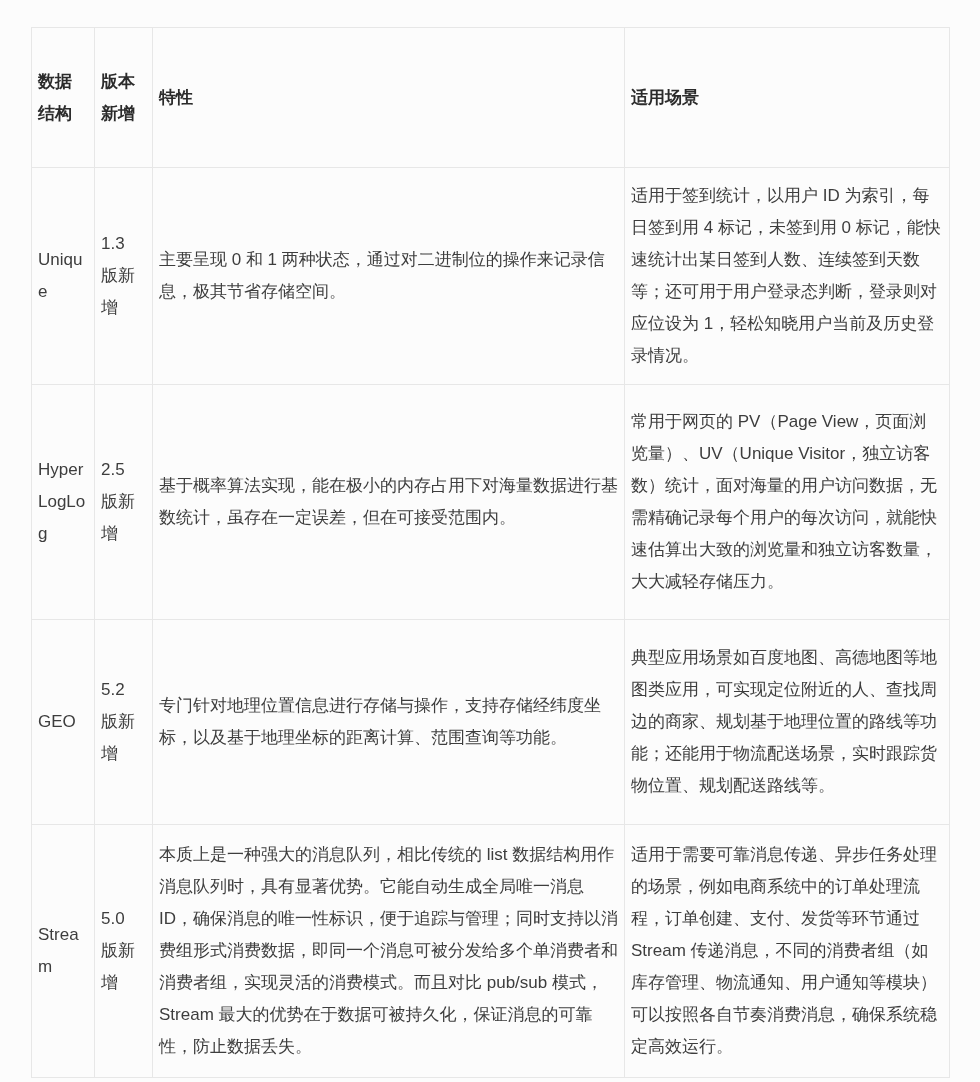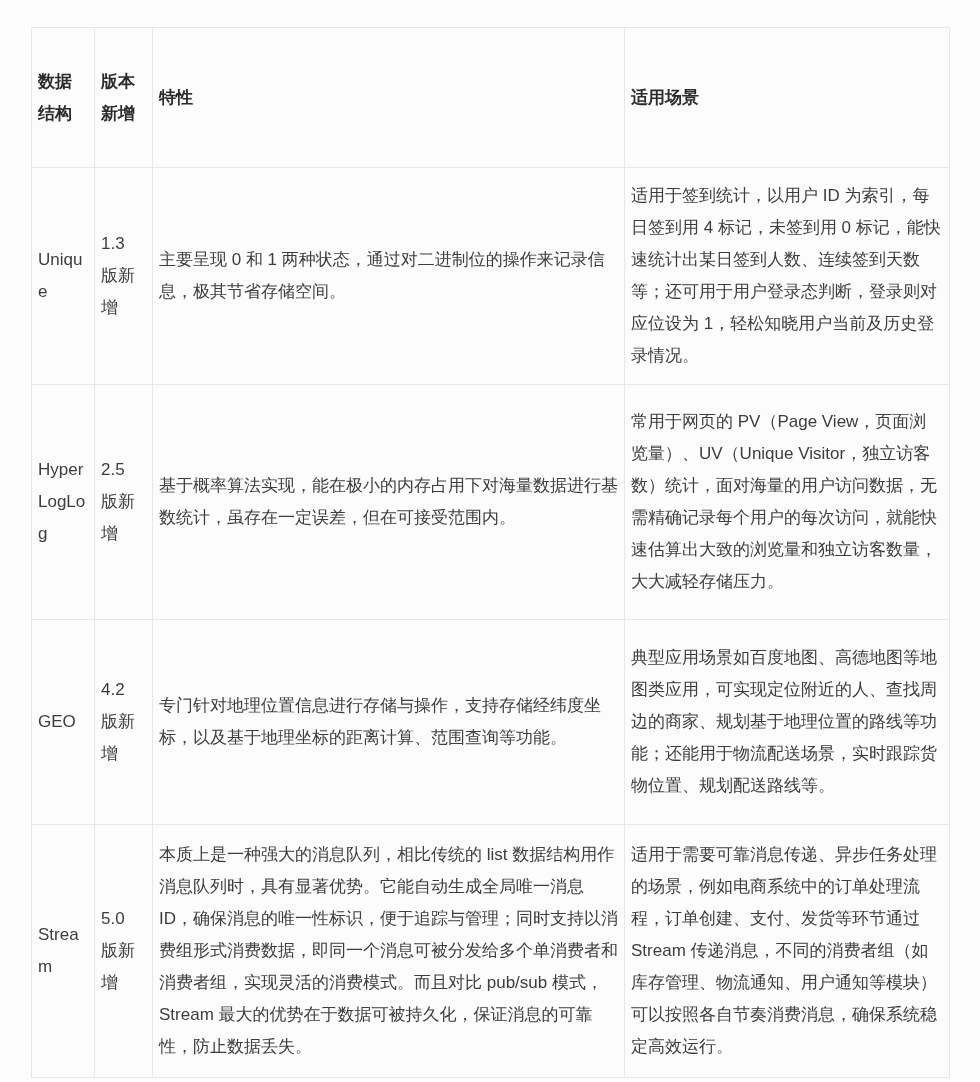--- a/index.html
+++ b/index.html
@@ -81,21 +81,21 @@
         <td class="cell-scenario">适用于签到统计，以用户 ID 为索引，每日签到用 4 标记，未签到用 0 标记，能快速统计出某日签到人数、连续签到天数等；还可用于用户登录态判断，登录则对应位设为 1，轻松知晓用户当前及历史登录情况。</td>
       </tr>
       <tr class="row-hll">
         <td class="cell-structure">HyperLogLog</td>
         <td class="cell-version">2.5 版新增</td>
         <td class="cell-feature">基于概率算法实现，能在极小的内存占用下对海量数据进行基数统计，虽存在一定误差，但在可接受范围内。</td>
         <td class="cell-scenario">常用于网页的 PV（Page View，页面浏览量）、UV（Unique Visitor，独立访客数）统计，面对海量的用户访问数据，无需精确记录每个用户的每次访问，就能快速估算出大致的浏览量和独立访客数量，大大减轻存储压力。</td>
       </tr>
       <tr class="row-geo">
         <td class="cell-structure">GEO</td>
-        <td class="cell-version">4.2 版新增</td>
+        <td class="cell-version">5.2 版新增</td>
         <td class="cell-feature">专门针对地理位置信息进行存储与操作，支持存储经纬度坐标，以及基于地理坐标的距离计算、范围查询等功能。</td>
         <td class="cell-scenario">典型应用场景如百度地图、高德地图等地图类应用，可实现定位附近的人、查找周边的商家、规划基于地理位置的路线等功能；还能用于物流配送场景，实时跟踪货物位置、规划配送路线等。</td>
       </tr>
       <tr class="row-stream">
         <td class="cell-structure">Stream</td>
         <td class="cell-version">5.0 版新增</td>
         <td class="cell-feature">本质上是一种强大的消息队列，相比传统的 list 数据结构用作消息队列时，具有显著优势。它能自动生成全局唯一消息 ID，确保消息的唯一性标识，便于追踪与管理；同时支持以消费组形式消费数据，即同一个消息可被分发给多个单消费者和消费者组，实现灵活的消费模式。而且对比 pub/sub 模式，Stream 最大的优势在于数据可被持久化，保证消息的可靠性，防止数据丢失。</td>
         <td class="cell-scenario">适用于需要可靠消息传递、异步任务处理的场景，例如电商系统中的订单处理流程，订单创建、支付、发货等环节通过 Stream 传递消息，不同的消费者组（如库存管理、物流通知、用户通知等模块）可以按照各自节奏消费消息，确保系统稳定高效运行。</td>
       </tr>
     </tbody>

